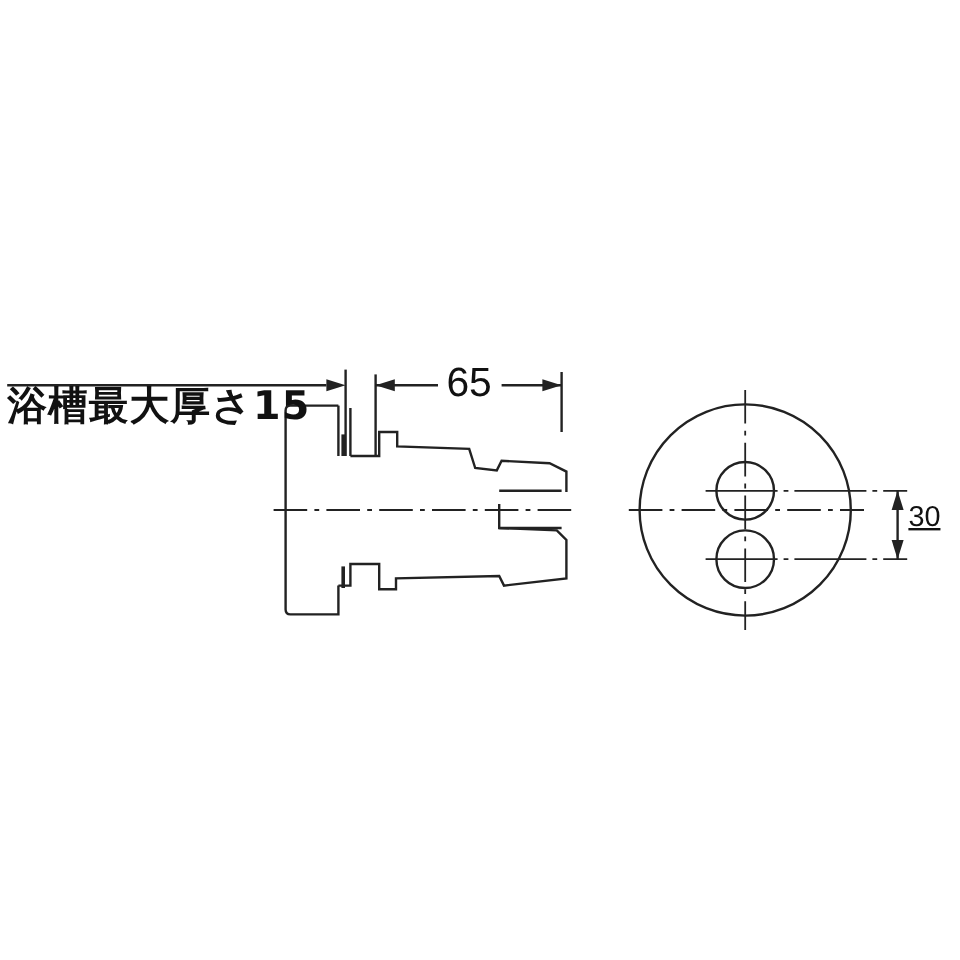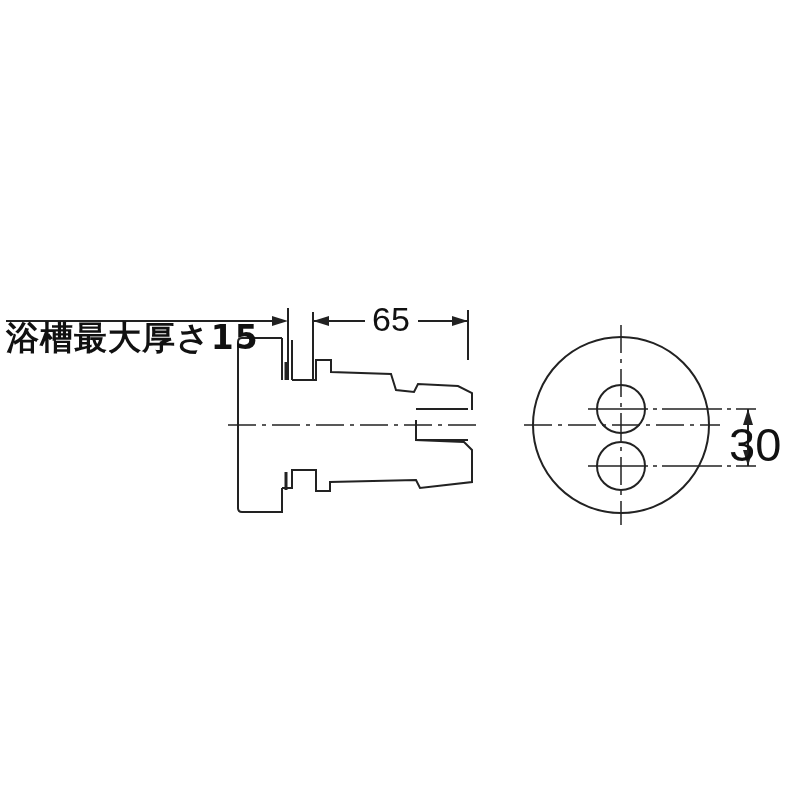--- a/index.html
+++ b/index.html
@@ -1,21 +1,21 @@
 <!DOCTYPE html>
 <html><head>
 <meta charset="utf-8">
 <style>
   html, body { margin:0; padding:0; background:#ffffff; }
   body { width:800px; height:800px; position:relative; overflow:hidden; font-family:"DejaVu Sans", sans-serif; }
   svg { position:absolute; left:0; top:0; }
   .lbl { position:absolute; color:#111; white-space:nowrap; }
   #lbl-thick { left:6px; top:280px; font-size:33px; font-weight:bold; letter-spacing:1px;margin-top:36px; }
   #lbl-81 { left:372px; top:300px; font-size:34px; font-family:"Liberation Sans", sans-serif; }
-  #lbl-30 { left:729px; top:417px; font-size:47px; font-family:"Liberation Sans", sans-serif; }
+  #lbl-30 { left:757px; top:417px; font-size:24px; font-family:"Liberation Sans", sans-serif;text-decoration:underline; }
 </style>
 </head>
 <body>
 
 <svg width="800" height="800" viewBox="0 0 800 800">
   <g stroke="#222" stroke-width="2" fill="none">
 
     <line x1="6" y1="321" x2="272" y2="321"></line>
 
     <polygon points="272,316 288,321 272,326" fill="#222" stroke="none"></polygon>

